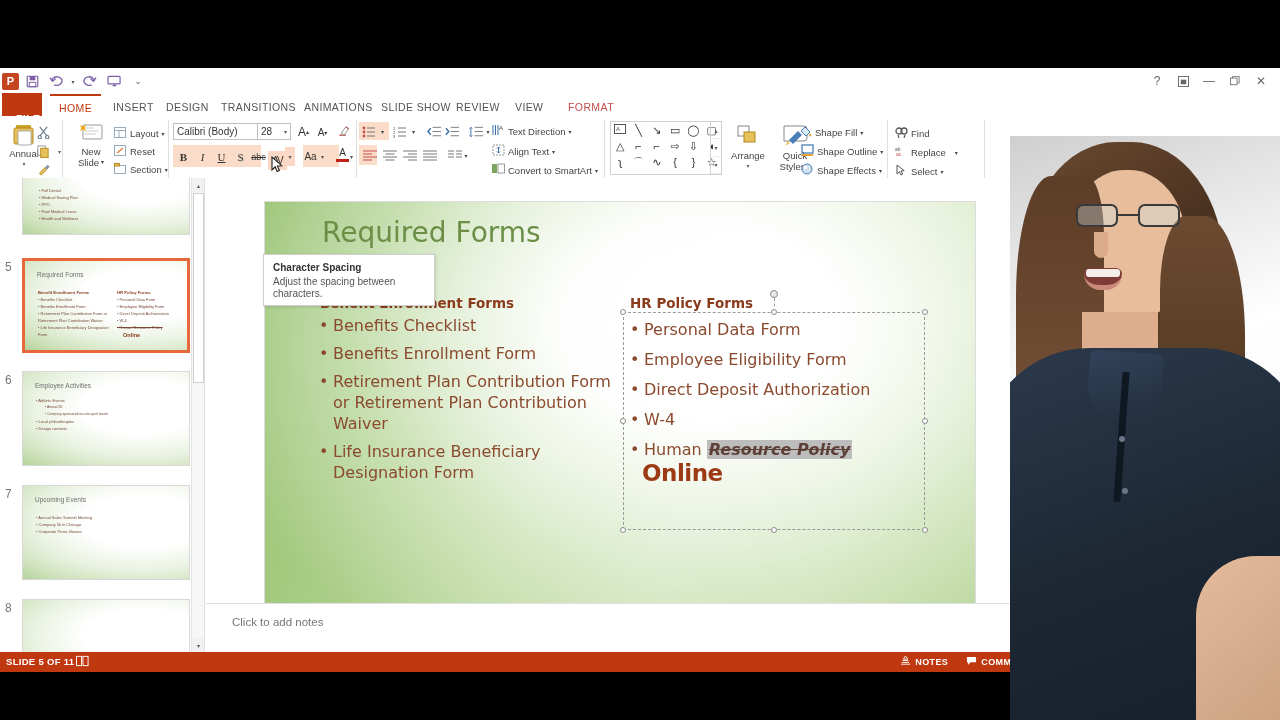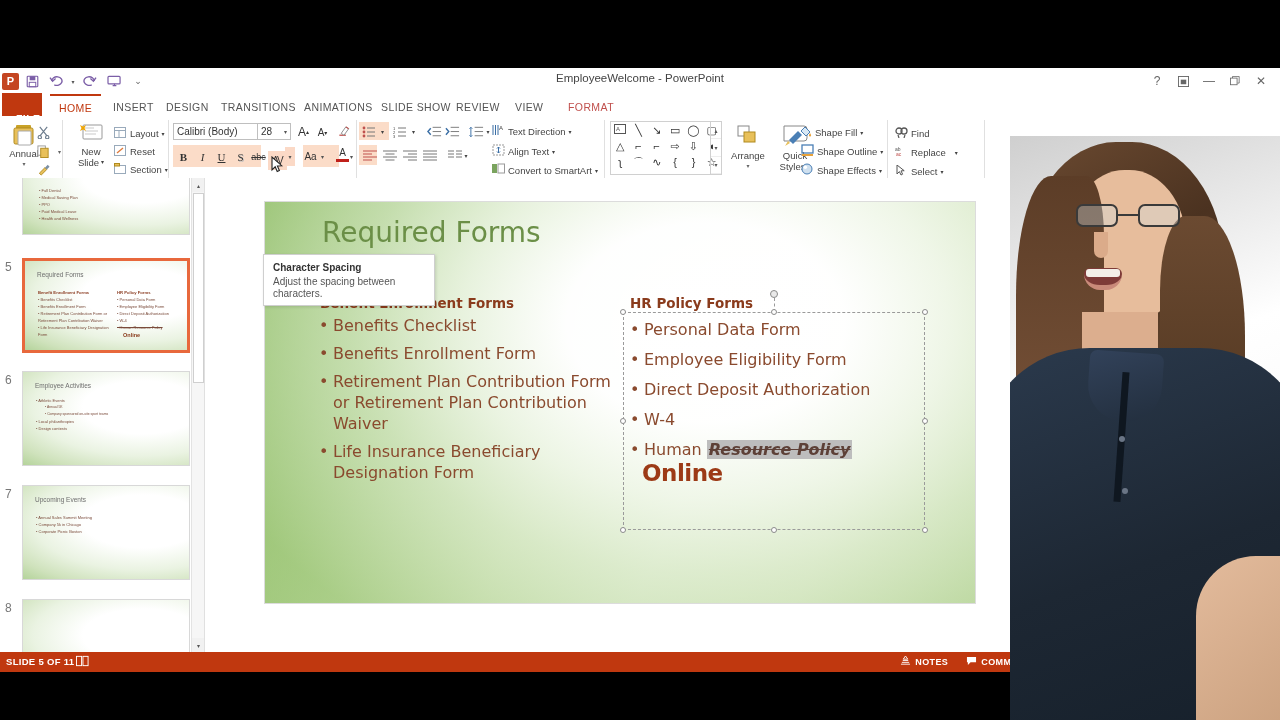--- a/index.html
+++ b/index.html
@@ -190,21 +190,20 @@
           </svg>
       </div>
       <div class="ic">
         <svg width="15" height="13" viewBox="0 0 16 14">
             <rect x="1" y="1.5" width="13" height="8" rx="1" fill="none" stroke="#7b5ea7" stroke-width="1.3"></rect>
             <path d="M6 11.5h4M8 9.5v2" stroke="#7b5ea7" stroke-width="1.2"></path>
           </svg>
       </div>
       <div class="ic" style="font-size:9px;color:#666;">⌄</div>
     </div>
-    <div class="win-title">EmployeeWelcome - PowerPoint</div>
     <div class="wincontrols">
       <div>?</div>
       <div>
         <svg width="11" height="11" viewBox="0 0 12 12">
             <rect x="0.5" y="0.5" width="11" height="11" fill="none" stroke="#666"></rect>
             <rect x="3" y="4" width="6" height="5" fill="#666"></rect>
           </svg>
       </div>
       <div>—</div>
       <div>
@@ -744,20 +743,23 @@
         <div class="handle" style="left:506px;top:107px;"></div>
         <div class="handle" style="left:657px;top:107px;"></div>
         <div class="handle" style="left:355px;top:216px;"></div>
         <div class="handle" style="left:657px;top:216px;"></div>
         <div class="handle" style="left:355px;top:325px;"></div>
         <div class="handle" style="left:506px;top:325px;"></div>
         <div class="handle" style="left:657px;top:325px;"></div>
       </div>
     </div>
 
+    <div class="notesbar">
+      <div class="notestxt">Click to add notes</div>
+    </div>
   </div>
 
   <div class="status">
     <div class="l">SLIDE 5 OF 11</div>
     <div class="bk">
       <svg width="13" height="12" viewBox="0 0 14 12">
           <rect x="0.5" y="1" width="5.5" height="10" fill="none" stroke="#fff"></rect>
           <rect x="7.5" y="1" width="5.5" height="10" fill="none" stroke="#fff"></rect>
         </svg>
     </div>

